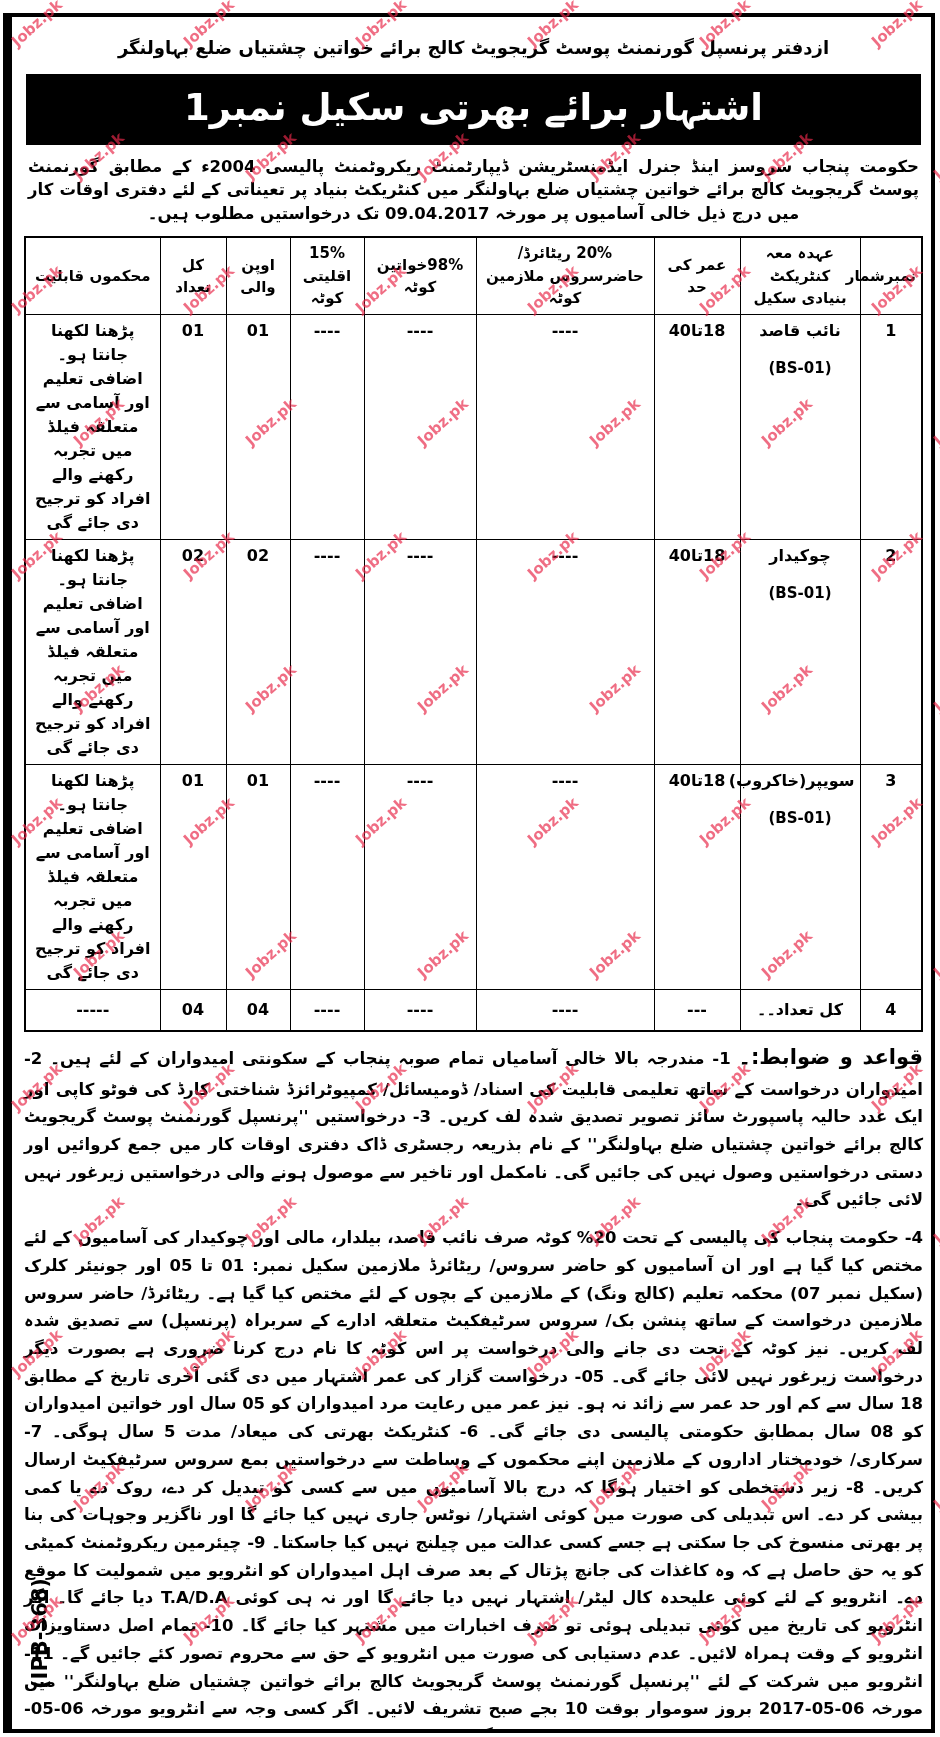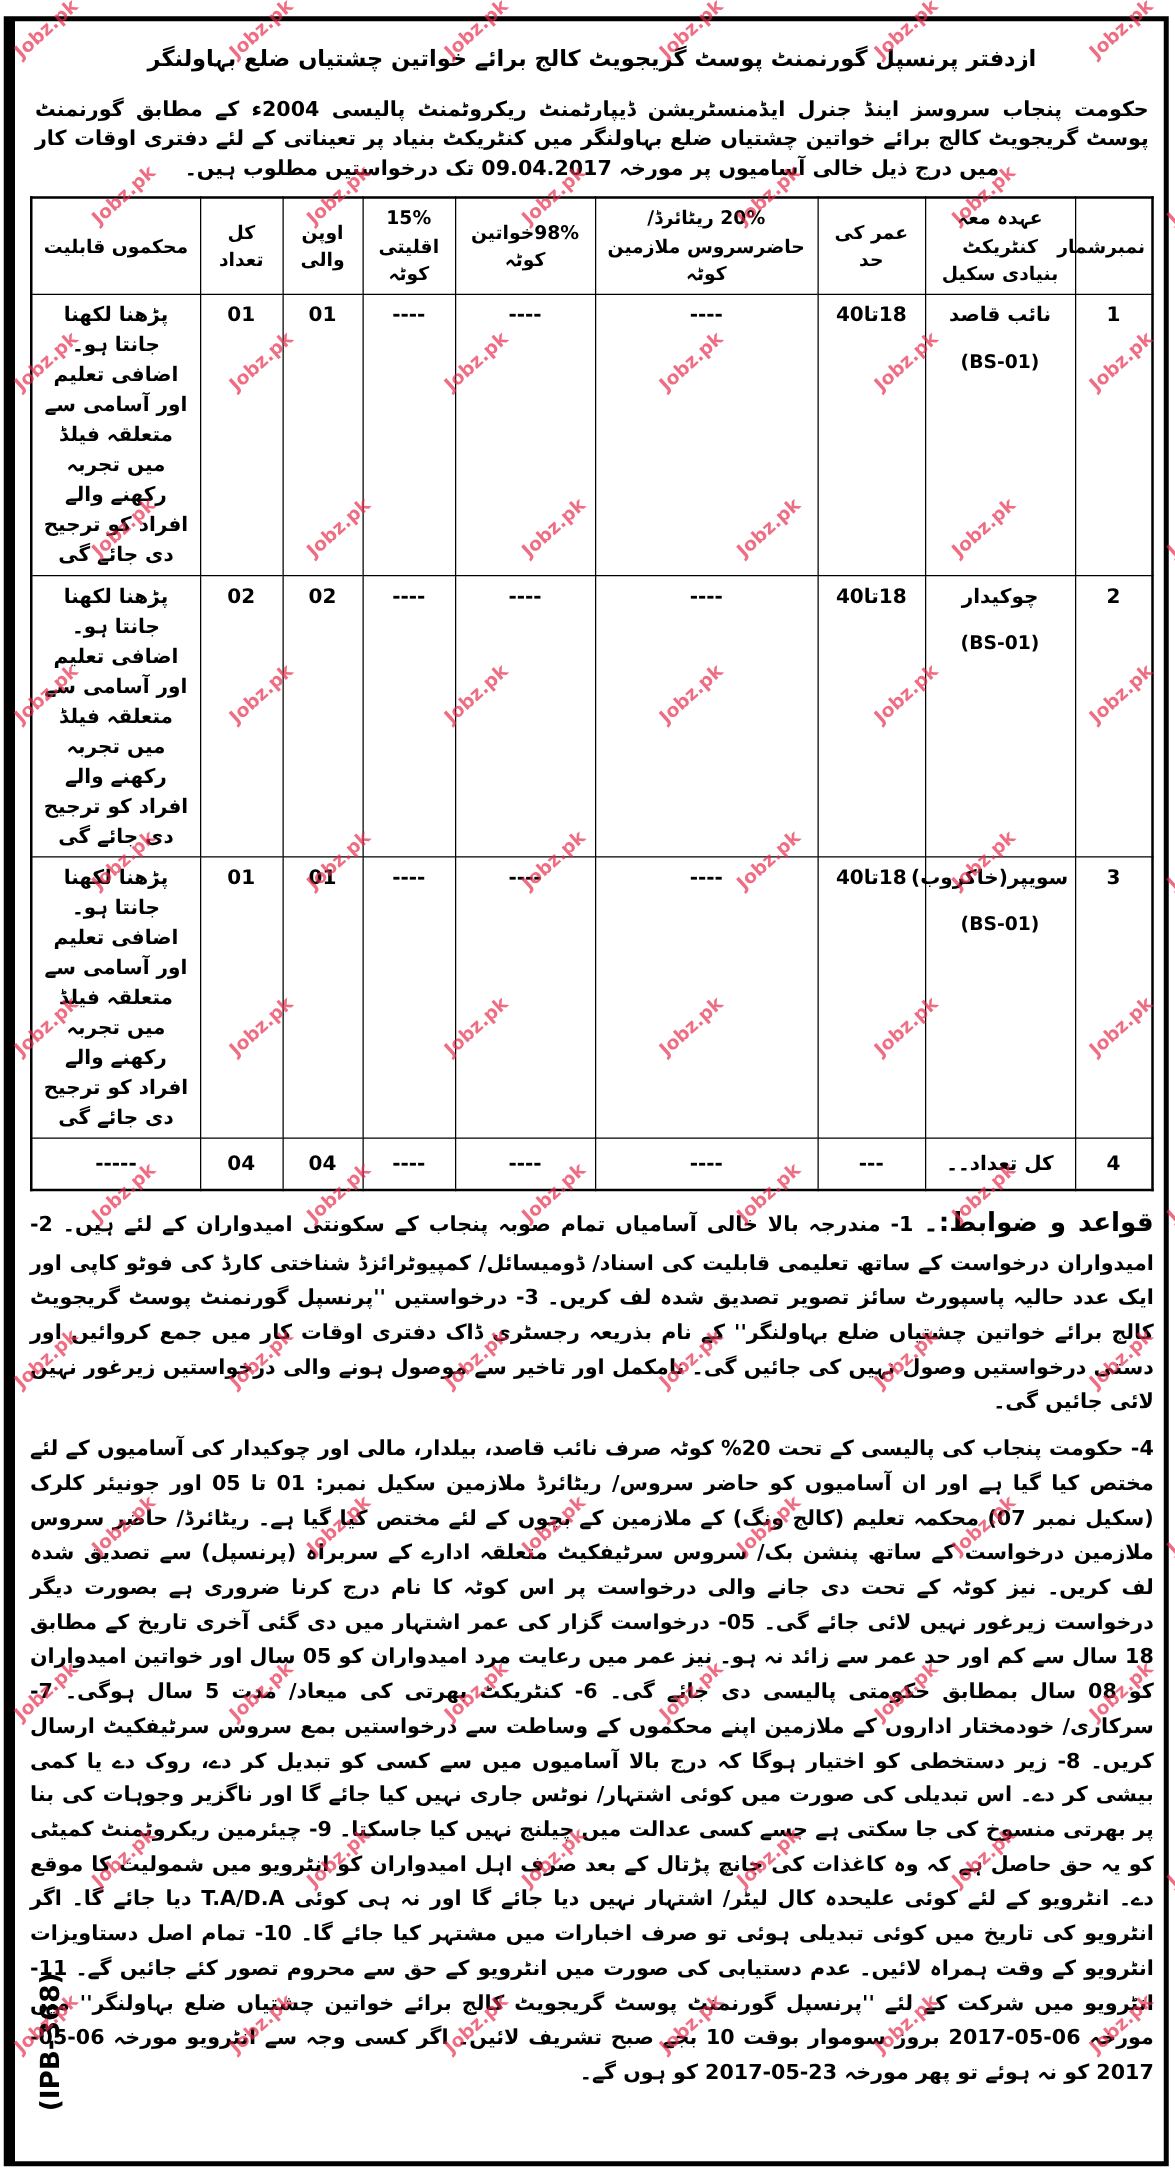--- a/index.html
+++ b/index.html
@@ -61,20 +61,21 @@
 </style>
 </head>
 <body>
 
 <div class="page">
 
   <div class="frame">
 
     <div class="office-line">ازدفتر پرنسپل گورنمنٹ پوسٹ گریجویٹ کالج برائے خواتین چشتیاں ضلع بہاولنگر</div>
 
+    <div class="banner">اشتہار برائے بھرتی سکیل نمبر1</div>
 
     <div class="intro">حکومت پنجاب سروسز اینڈ جنرل ایڈمنسٹریشن ڈیپارٹمنٹ ریکروٹمنٹ پالیسی 2004ء کے مطابق گورنمنٹ پوسٹ گریجویٹ کالج برائے خواتین چشتیاں ضلع بہاولنگر میں کنٹریکٹ بنیاد پر تعیناتی کے لئے دفتری اوقات کار میں درج ذیل خالی آسامیوں پر مورخہ 09.04.2017 تک درخواستیں مطلوب ہیں۔</div>
 
     <table class="jobs">
       <colgroup>
         <col style="width:62px">
           <col style="width:120px">
           <col style="width:86px">
         <col style="width:178px">
           <col style="width:112px">

